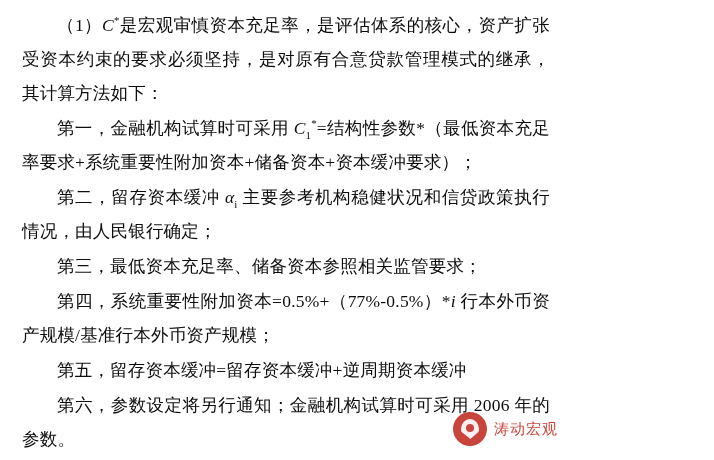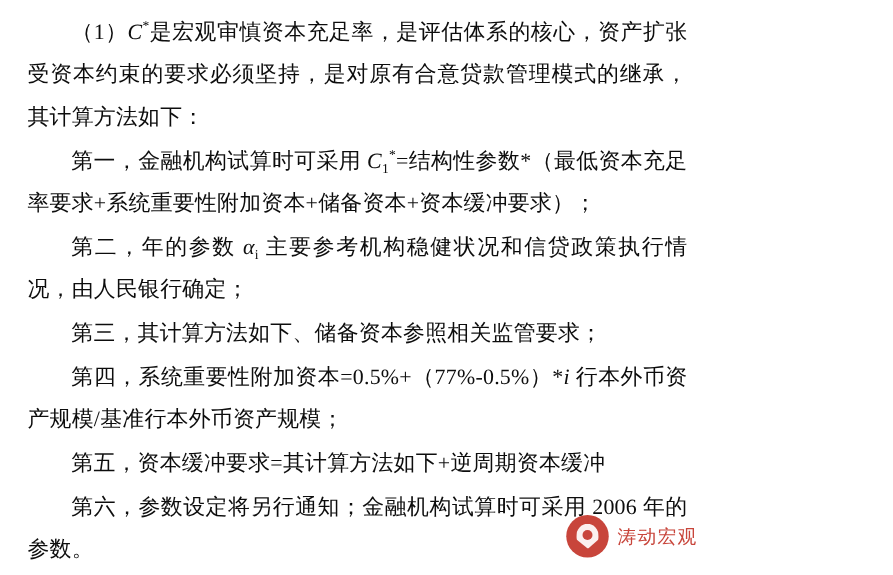--- a/index.html
+++ b/index.html
@@ -97,24 +97,24 @@
     white-space: nowrap;
   }
 </style>
 </head>
 <body>
 
 <div class="page">
   <div id="paragraphs">
       <div class="para indent"><span>（1）</span><span class="mathvar">C</span><sup class="sup">*</sup><span>是宏观审慎资本充足率，是评估体系的核心，资产扩张受资本约束的要求必须坚持，是对原有合意贷款管理模式的继承，其计算方法如下：</span></div>
       <div class="para indent"><span>第一，金融机构试算时可采用 </span><span class="mathvar">C</span><sub class="sub">1</sub><sup class="sup">*</sup><span>=结构性参数*（最低资本充足率要求+系统重要性附加资本+储备资本+资本缓冲要求）；</span></div>
-      <div class="para indent"><span>第二，年的参数 </span><span class="mathvar">α</span><sub class="sub">i</sub><span> 主要参考机构稳健状况和信贷政策执行情况，由人民银行确定；</span></div>
-      <div class="para indent"><span>第三，其计算方法如下、储备资本参照相关监管要求；</span></div>
+      <div class="para indent"><span>第二，留存资本缓冲 </span><span class="mathvar">α</span><sub class="sub">i</sub><span> 主要参考机构稳健状况和信贷政策执行情况，由人民银行确定；</span></div>
+      <div class="para indent"><span>第三，最低资本充足率、储备资本参照相关监管要求；</span></div>
       <div class="para indent"><span>第四，系统重要性附加资本=0.5%+（77%-0.5%）*</span><span class="mathvar">i</span><span> 行本外币资产规模/基准行本外币资产规模；</span></div>
-      <div class="para indent"><span>第五，资本缓冲要求=其计算方法如下+逆周期资本缓冲</span></div>
+      <div class="para indent"><span>第五，留存资本缓冲=留存资本缓冲+逆周期资本缓冲</span></div>
       <div class="para indent"><span>第六，参数设定将另行通知；金融机构试算时可采用 2006 年的参数。</span></div>
     </div>
 
   <div class="watermark">
     <div class="wm-badge"></div>
     <div class="wm-text">涛动宏观</div>
   </div>
 </div>
 
 </body></html>

